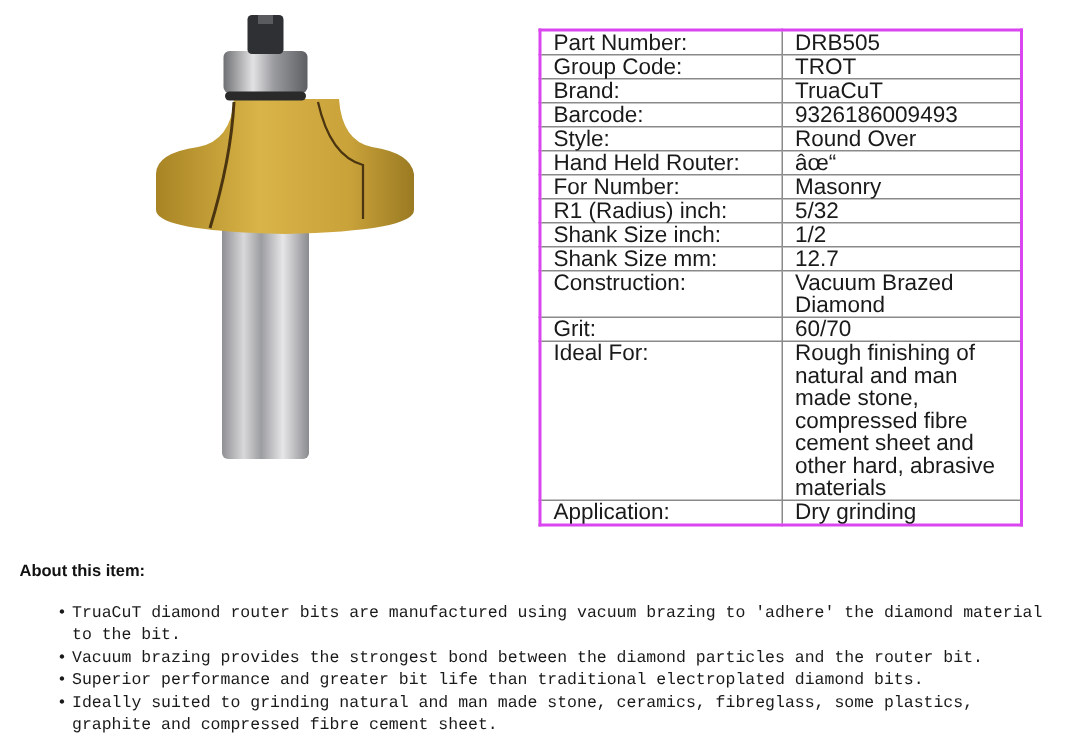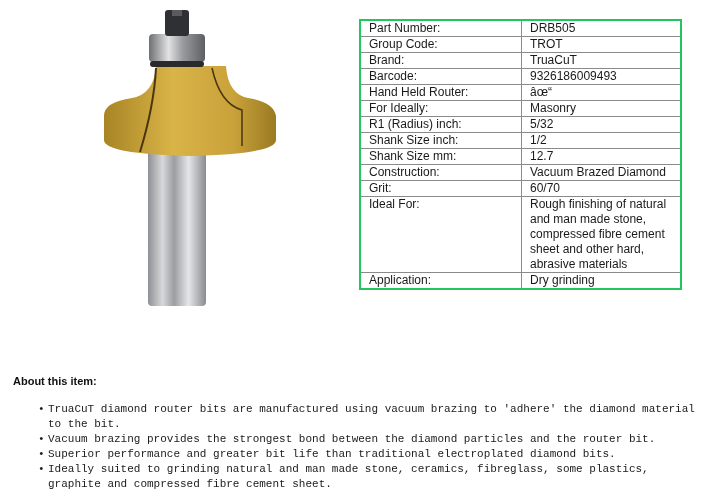--- a/index.html
+++ b/index.html
@@ -1,20 +1,20 @@
 <!DOCTYPE html>
 <html><head>
 <meta charset="utf-8">
 <style>
   html, body { margin:0; padding:0; background:#ffffff; }
   body { width:724px; height:494px; position:relative; overflow:hidden;
          font-family:"Liberation Sans", sans-serif; color:#111; }
   .product-image { position:absolute; left:92px; top:6px; width:200px; height:305px; }
   .spec-table { position:absolute; left:359px; top:19px; border-collapse:collapse;
-                font-size:12px; color:#1a1a1a; border:2px solid #22c55e; }
+                font-size:15px; color:#1a1a1a; border:2px solid #d946ef; }
   .spec-table td { border:1px solid #8a8a8a; padding:0 0 0 8px; height:14px;
                    line-height:15px; vertical-align:top; }
   .spec-table td.k { width:152px; }
   .spec-table td.v { width:150px; }
   .about { position:absolute; left:13px; top:375px; font-size:11px; font-weight:bold;text-align:right; }
   .bullets { position:absolute; left:38px; top:402px; width:660px; margin:0; padding:0;
              list-style:none; font-size:11px; line-height:15px; color:#1a1a1a;font-family:Liberation Mono, monospace; }
   .bullets li { position:relative; padding-left:10px; }
   .bullets li::before { content:"\2022"; position:absolute; left:0; top:0; }
 </style>
@@ -71,25 +71,29 @@
       </tr>
     <tr>
         <td class="k">Brand:</td>
         <td class="v">TruaCuT</td>
       </tr>
     <tr>
         <td class="k">Barcode:</td>
         <td class="v">9326186009493</td>
       </tr>
     <tr>
+        <td class="k">Style:</td>
+        <td class="v">Round Over</td>
+      </tr>
+    <tr>
         <td class="k">Hand Held Router:</td>
         <td class="v">âœ“</td>
       </tr>
     <tr>
-        <td class="k">For Ideally:</td>
+        <td class="k">For Number:</td>
         <td class="v">Masonry</td>
       </tr>
     <tr>
         <td class="k">R1 (Radius) inch:</td>
         <td class="v">5/32</td>
       </tr>
     <tr>
         <td class="k">Shank Size inch:</td>
         <td class="v">1/2</td>
       </tr>

